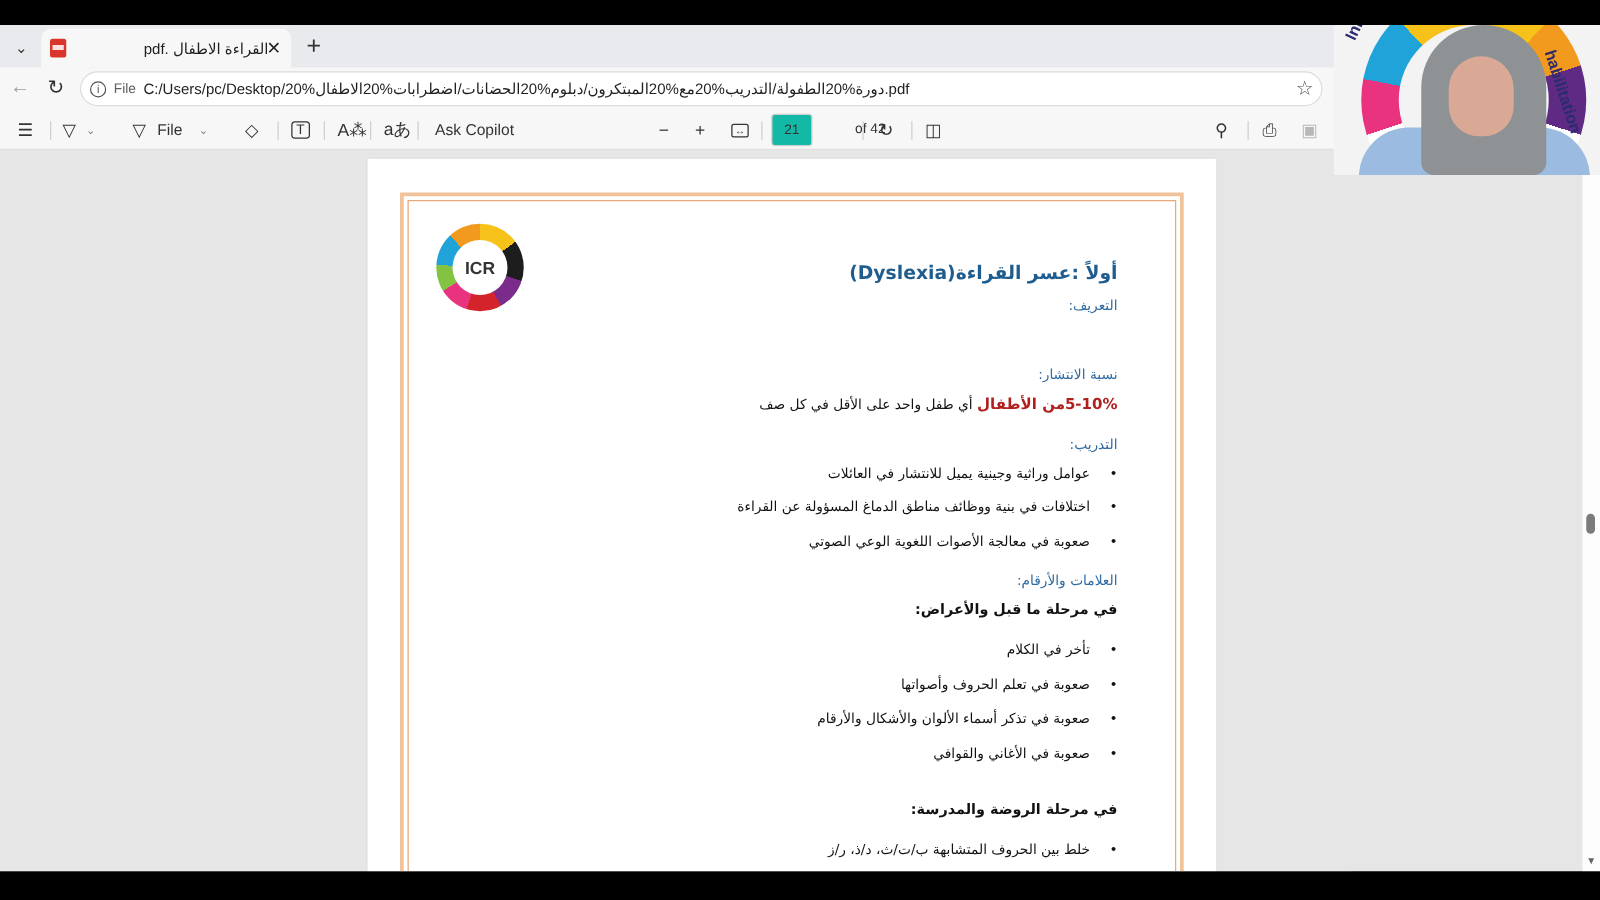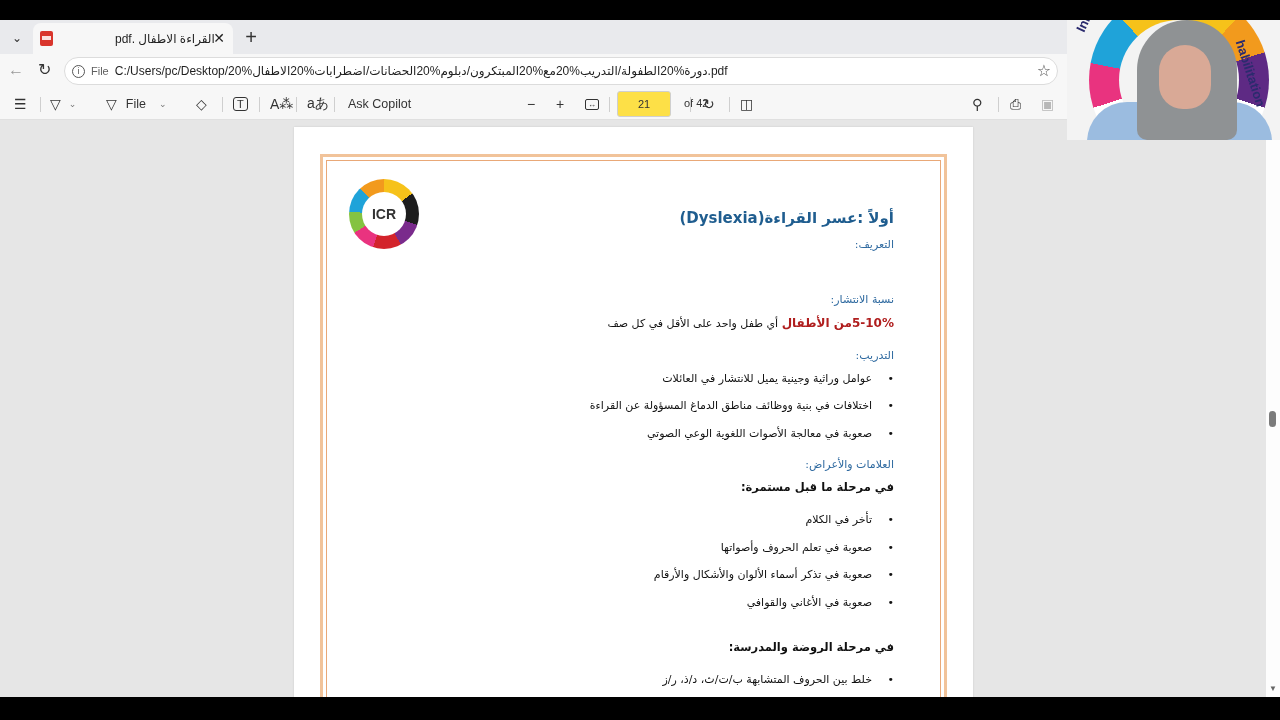--- a/index.html
+++ b/index.html
@@ -26,21 +26,21 @@
   .omnibox .scheme { margin-left: 6px; font-size: 11px; color: #5f5f5f; }
   .omnibox .url { margin-left: 6px; font-size: 12px; color: #1f1f1f; white-space: nowrap; }
   .omnibox .star { position: absolute; right: 6px; top: 3px; font-size: 16px; color: #555; }
 
   
   .pdfbar { position: absolute; left: 0; top: 68px; width: 1280px; height: 32px; background: #f7f7f7; border-bottom: 1px solid #e0e0e0; }
   .tb { position: absolute; top: 6px; height: 20px; display: flex; align-items: center; color: #333; font-size: 12.5px; }
   .tb .glyph { font-size: 14px; color: #333; }
   .tb .chev { font-size: 9px; color: #777; margin-left: 8px; }
   .sep { position: absolute; top: 9px; width: 1px; height: 15px; background: #cfcfcf; }
-  .page-box { position: absolute; left: 617px; top: 3px; width: 54px; height: 26px; border: 1px solid #cfcfcf; background: #fde047; border-radius: 3px; font-size: 11px; color: #333; display: flex; align-items: center; justify-content: center; }
+  .page-box { position: absolute; left: 617px; top: 3px; width: 33px; height: 26px; border: 1px solid #cfcfcf; background: #14b8a6; border-radius: 3px; font-size: 11px; color: #333; display: flex; align-items: center; justify-content: center; }
   .page-total { position: absolute; left: 684px; top: 9px; font-size: 11px; color: #333; }
 
   
   .viewer { position: absolute; left: 0; top: 101px; width: 1081px; height: 576px; background: #e6e6e6; overflow: hidden; }
   .page { position: absolute; left: 294px; top: 6px; width: 679px; height: 600px; background: #fff; box-shadow: 0 0 2px rgba(0,0,0,.12); }
   .frame { position: absolute; left: 26px; top: 27px; width: 627px; height: 600px; border: 3px solid #f1c39a; }
   .frame-inner { position: absolute; left: 3px; top: 3px; right: 3px; bottom: 3px; border: 1px solid #e9a877; }
 
   .doc { position: absolute; left: 0; top: 0; width: 679px; height: 600px; direction: rtl; font-family: "DejaVu Sans", sans-serif; color: #111; }
   .doc .line { position: absolute; right: 79px; white-space: nowrap; }
@@ -186,22 +186,22 @@
           <div class="line subhead" style="top:166px">نسبة الانتشار:</div>
           <div class="line para" style="top:189px">
             <span class="red">5-10%من الأطفال</span><span> أي طفل واحد على الأقل في كل صف</span>
           </div>
 
           <div class="line subhead" style="top:222px">التدريب:</div>
           <div class="line para bullet" style="top:245px">عوامل وراثية وجينية يميل للانتشار في العائلات</div>
           <div class="line para bullet" style="top:272px">اختلافات في بنية ووظائف مناطق الدماغ المسؤولة عن القراءة</div>
           <div class="line para bullet" style="top:300px">صعوبة في معالجة الأصوات اللغوية الوعي الصوتي</div>
 
-          <div class="line subhead" style="top:331px">العلامات والأعراض:</div>
-          <div class="line bold" style="top:353px">في مرحلة ما قبل مستمرة:</div>
+          <div class="line subhead" style="top:331px">العلامات والأرقام:</div>
+          <div class="line bold" style="top:353px">في مرحلة ما قبل والأعراض:</div>
           <div class="line para bullet" style="top:386px">تأخر في الكلام</div>
           <div class="line para bullet" style="top:414px">صعوبة في تعلم الحروف وأصواتها</div>
           <div class="line para bullet" style="top:441px">صعوبة في تذكر أسماء الألوان والأشكال والأرقام</div>
           <div class="line para bullet" style="top:469px">صعوبة في الأغاني والقوافي</div>
 
           <div class="line bold" style="top:513px">في مرحلة الروضة والمدرسة:</div>
           <div class="line para bullet" style="top:546px">خلط بين الحروف المتشابهة ب/ت/ث، د/ذ، ر/ز</div>
         </div>
       </div>
 

